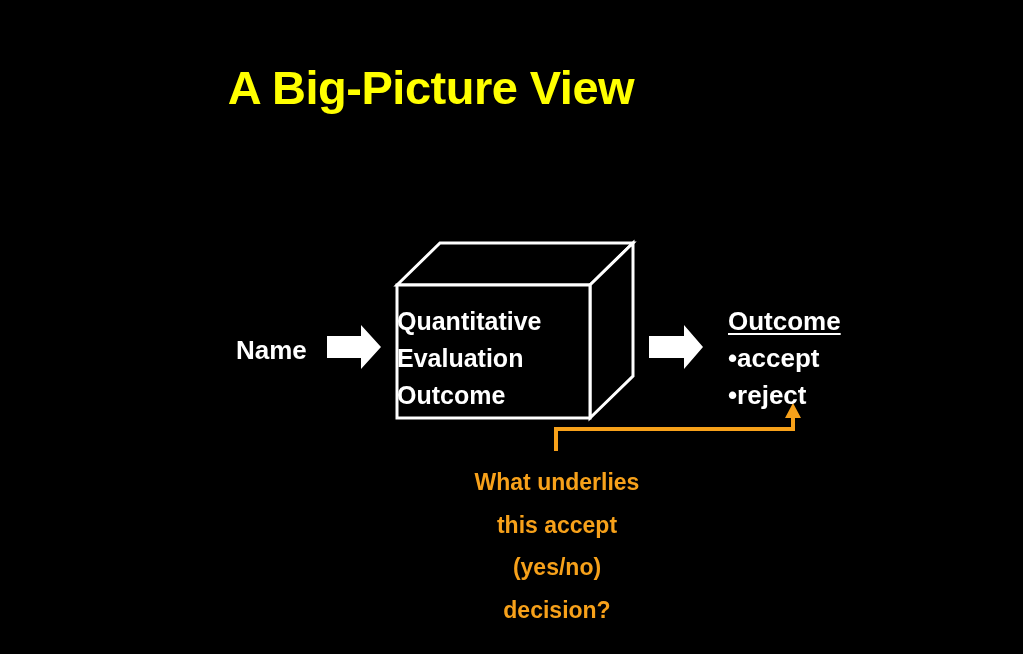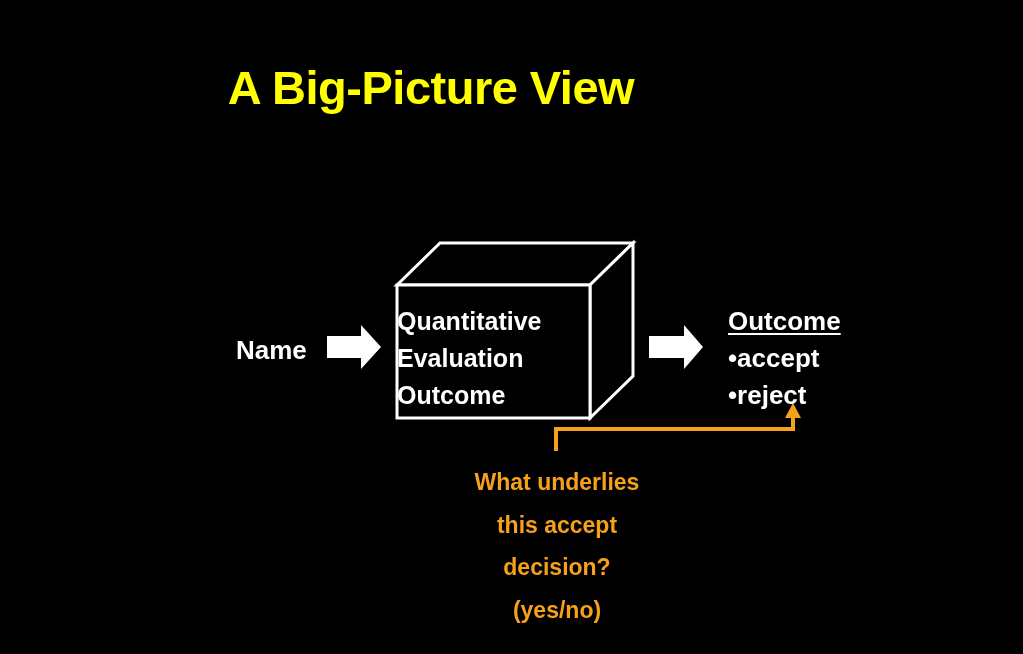--- a/index.html
+++ b/index.html
@@ -67,15 +67,15 @@
 
 <div class="lbl outcome">
   <div class="head">Outcome</div>
   <div>•accept</div>
   <div>•reject</div>
 </div>
 
 <div class="question">
   <div>What underlies</div>
   <div>this accept</div>
+  <div>(yes/no)</div>
   <div>decision?</div>
-  <div>(yes/no)</div>
 </div>
 
 </body></html>

